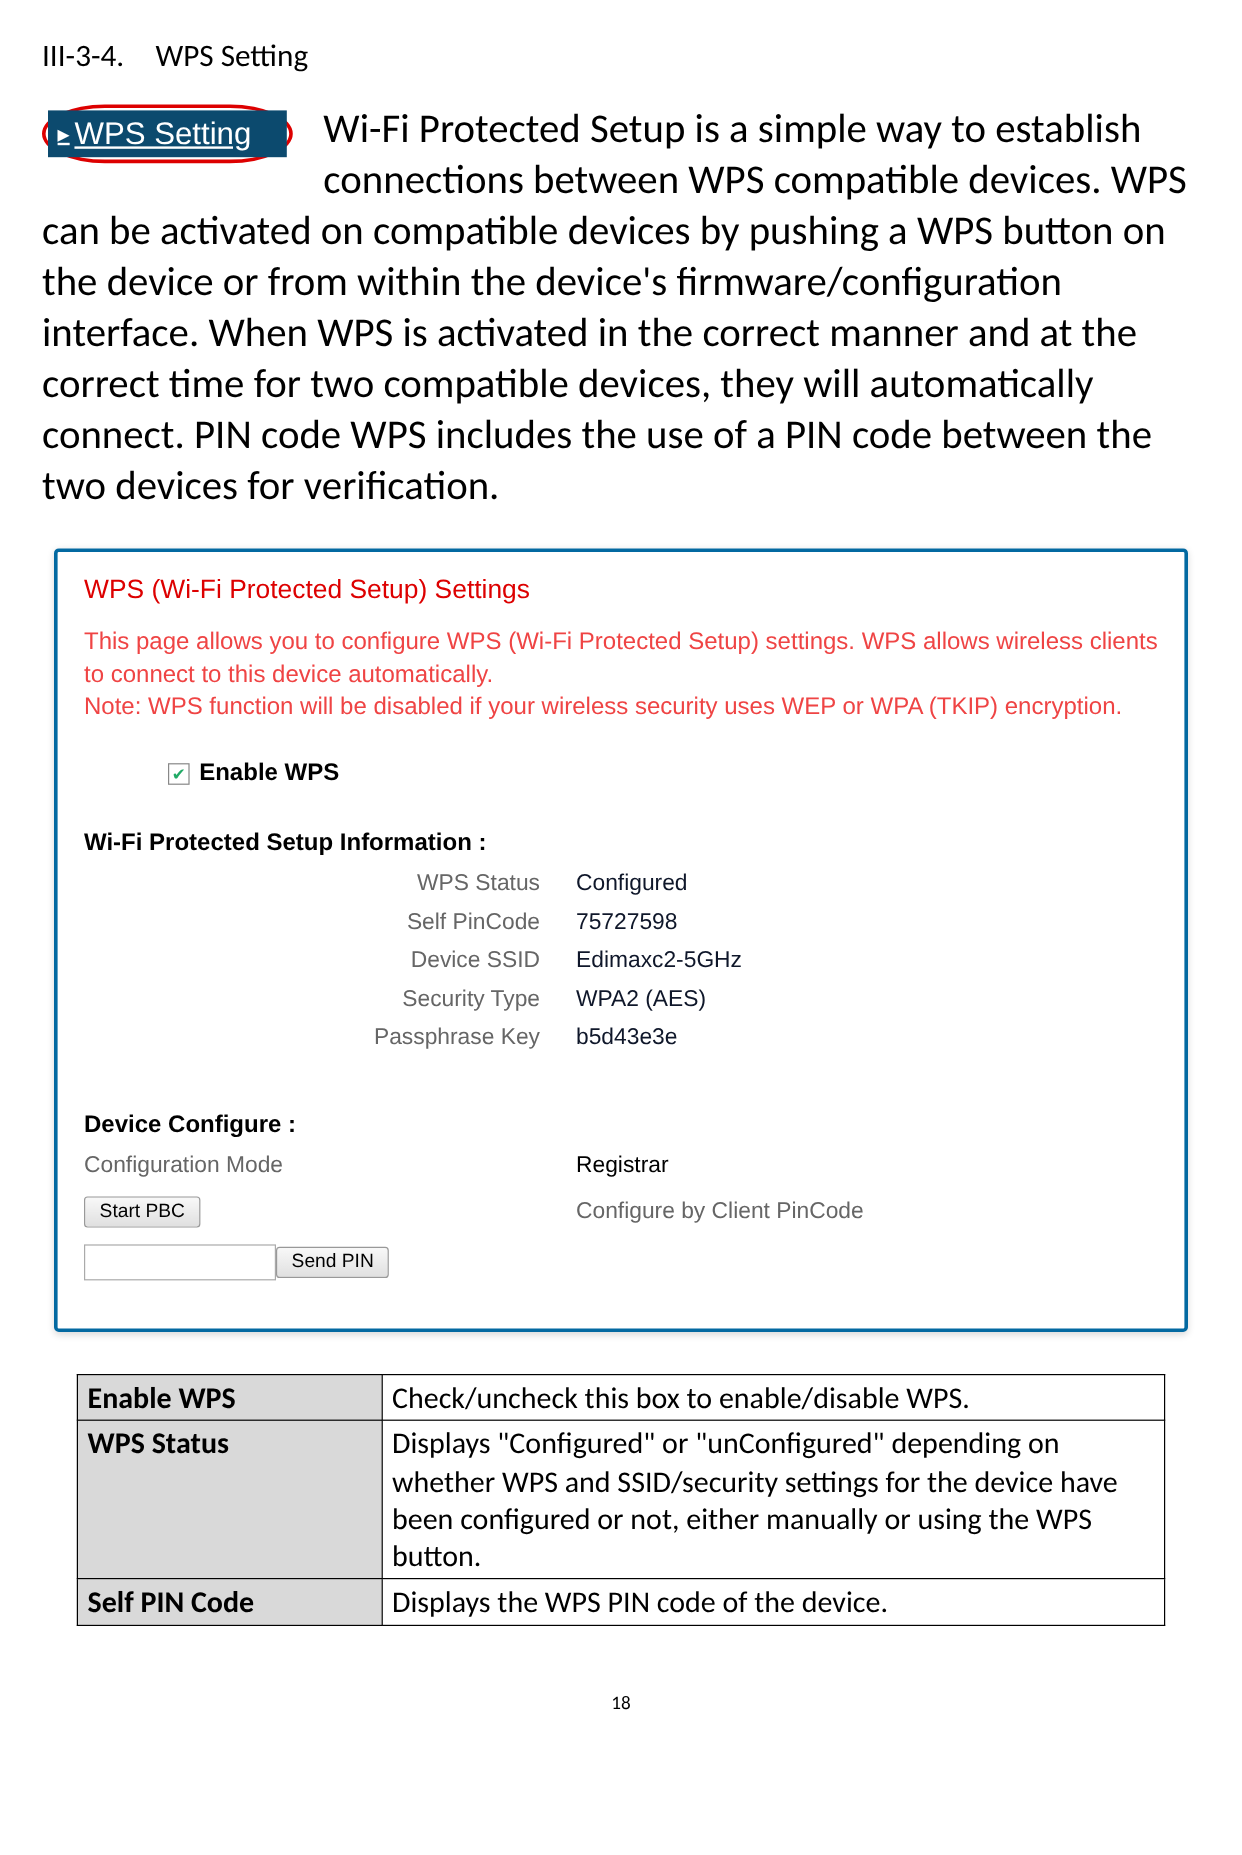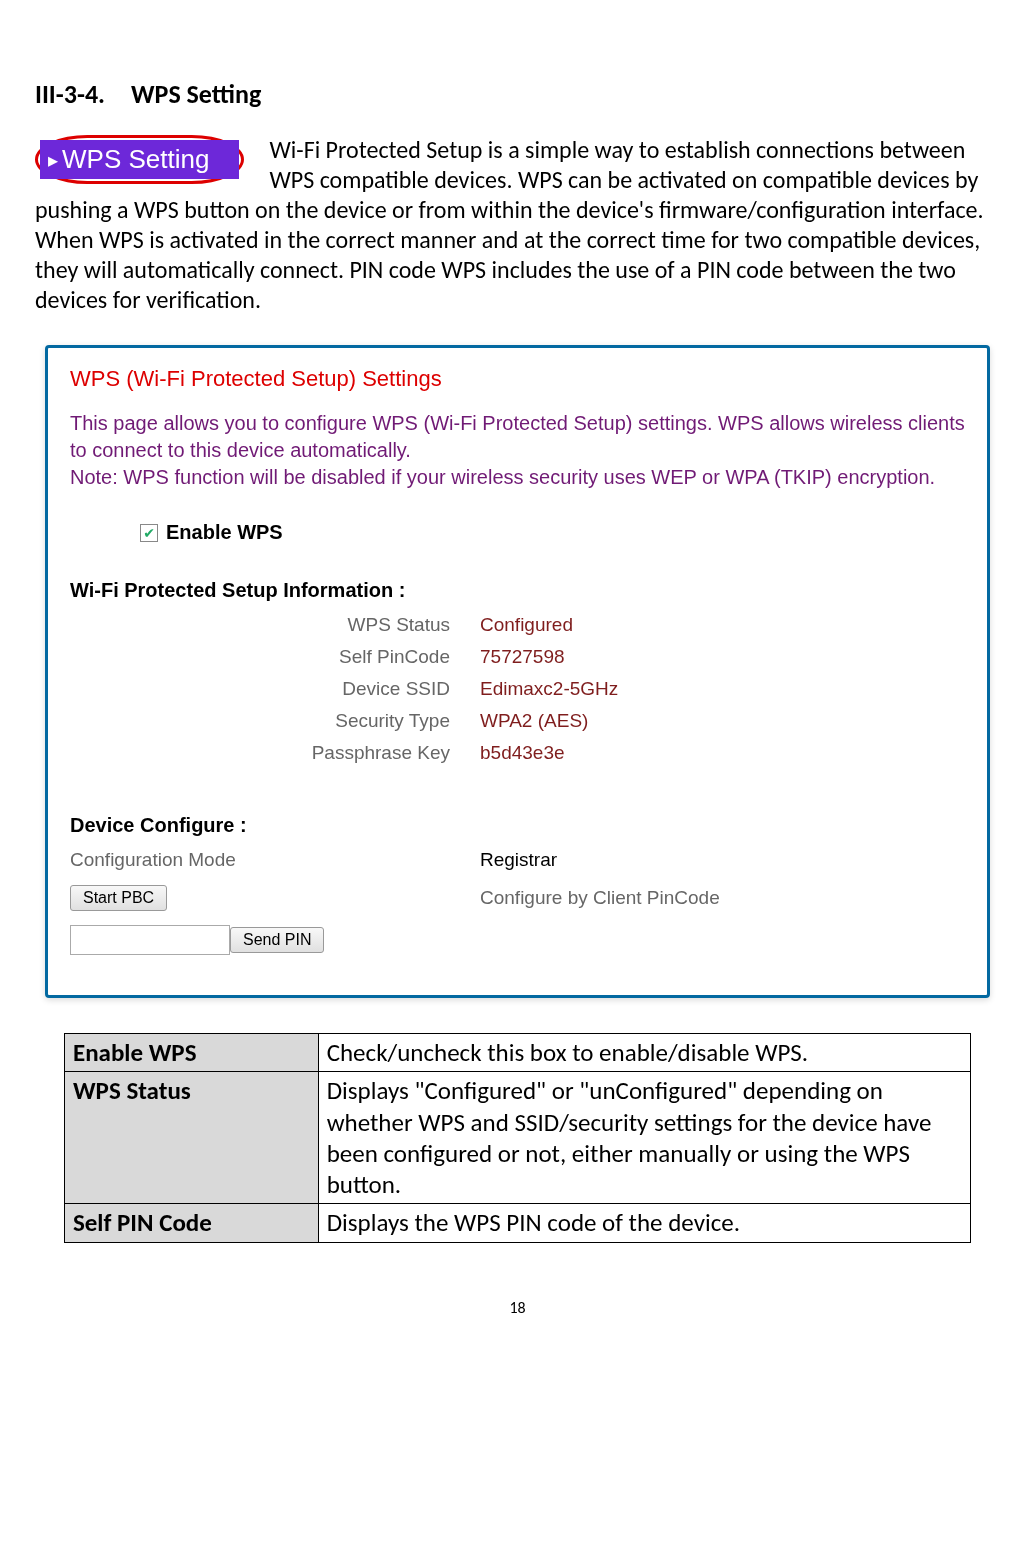--- a/index.html
+++ b/index.html
@@ -5,70 +5,70 @@
     body {
       font-family: Calibri, Arial, sans-serif;
       margin: 0;
       padding: 30px 35px;
       width: 1035px;
       box-sizing: border-box;
       color: #000;
     }
     .section-heading {
       font-size: 26px;
-      font-weight: bold;
+      font-weight: normal;
       margin-bottom: 25px;
-      margin-top: 48px;
     }
     .intro-block {
       margin-bottom: 30px;
     }
     .wps-badge {
       display: inline-block;
       float: left;
       margin-right: 25px;
       margin-bottom: 5px;
       border: 3px solid #d00;
       border-radius: 50% / 100%;
       padding: 2px;
     }
     .wps-badge-inner {
-      background: #6d28d9;
+      background: #0c4a6e;
       color: #fff;
       font-size: 26px;
       font-family: Arial, sans-serif;
       padding: 4px 30px 4px 8px;
       display: flex;
       align-items: center;
       gap: 4px;
+      text-decoration: underline;
     }
     .wps-badge-inner::before {
       content: "▸";
       font-size: 20px;
     }
     .intro-text {
-      font-size: 24px;
+      font-size: 34px;
       line-height: 1.25;
     }
     .screenshot-box {
       border: 3px solid #0369a1;
       border-radius: 4px;
       box-shadow: 0 2px 6px rgba(0,0,0,0.15);
       padding: 18px 22px 40px 22px;
       margin: 10px 10px 35px 10px;
       font-family: Arial, sans-serif;
     }
     .panel-title {
       color: #d00;
       font-size: 22px;
       margin-bottom: 18px;
     }
     .panel-desc {
       font-size: 20px;
-      color: #701a75;
+      color: #ef4444;
       line-height: 1.35;
       margin-bottom: 30px;
     }
     .enable-row {
       margin-left: 70px;
       margin-bottom: 35px;
       display: flex;
       align-items: center;
       gap: 8px;
     }
@@ -98,21 +98,21 @@
       row-gap: 10px;
       column-gap: 30px;
       font-size: 19px;
       margin-bottom: 50px;
     }
     .info-grid .label {
       text-align: right;
       color: #666;
     }
     .info-grid .value {
-      color: #7f1d1d;
+      color: #0f172a;
     }
     .config-grid {
       display: grid;
       grid-template-columns: 380px auto;
       row-gap: 14px;
       column-gap: 30px;
       font-size: 19px;
       align-items: center;
     }
     .config-grid .label {

